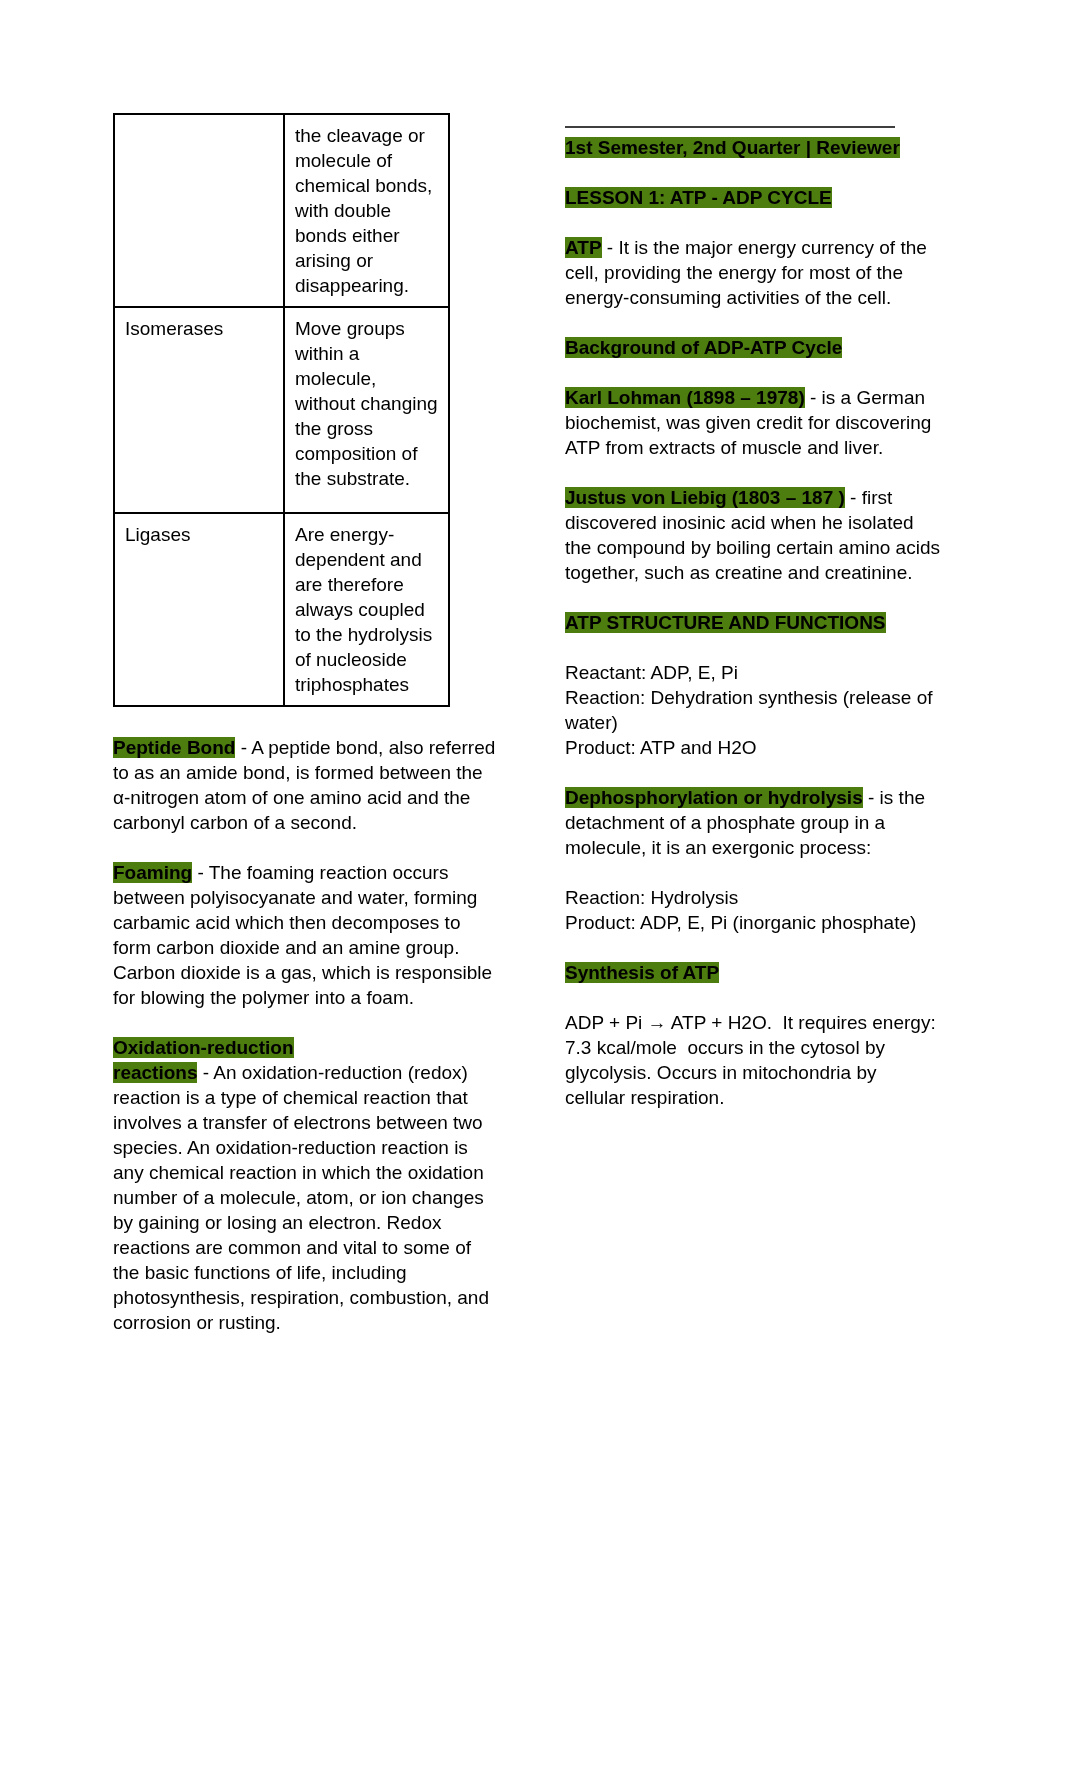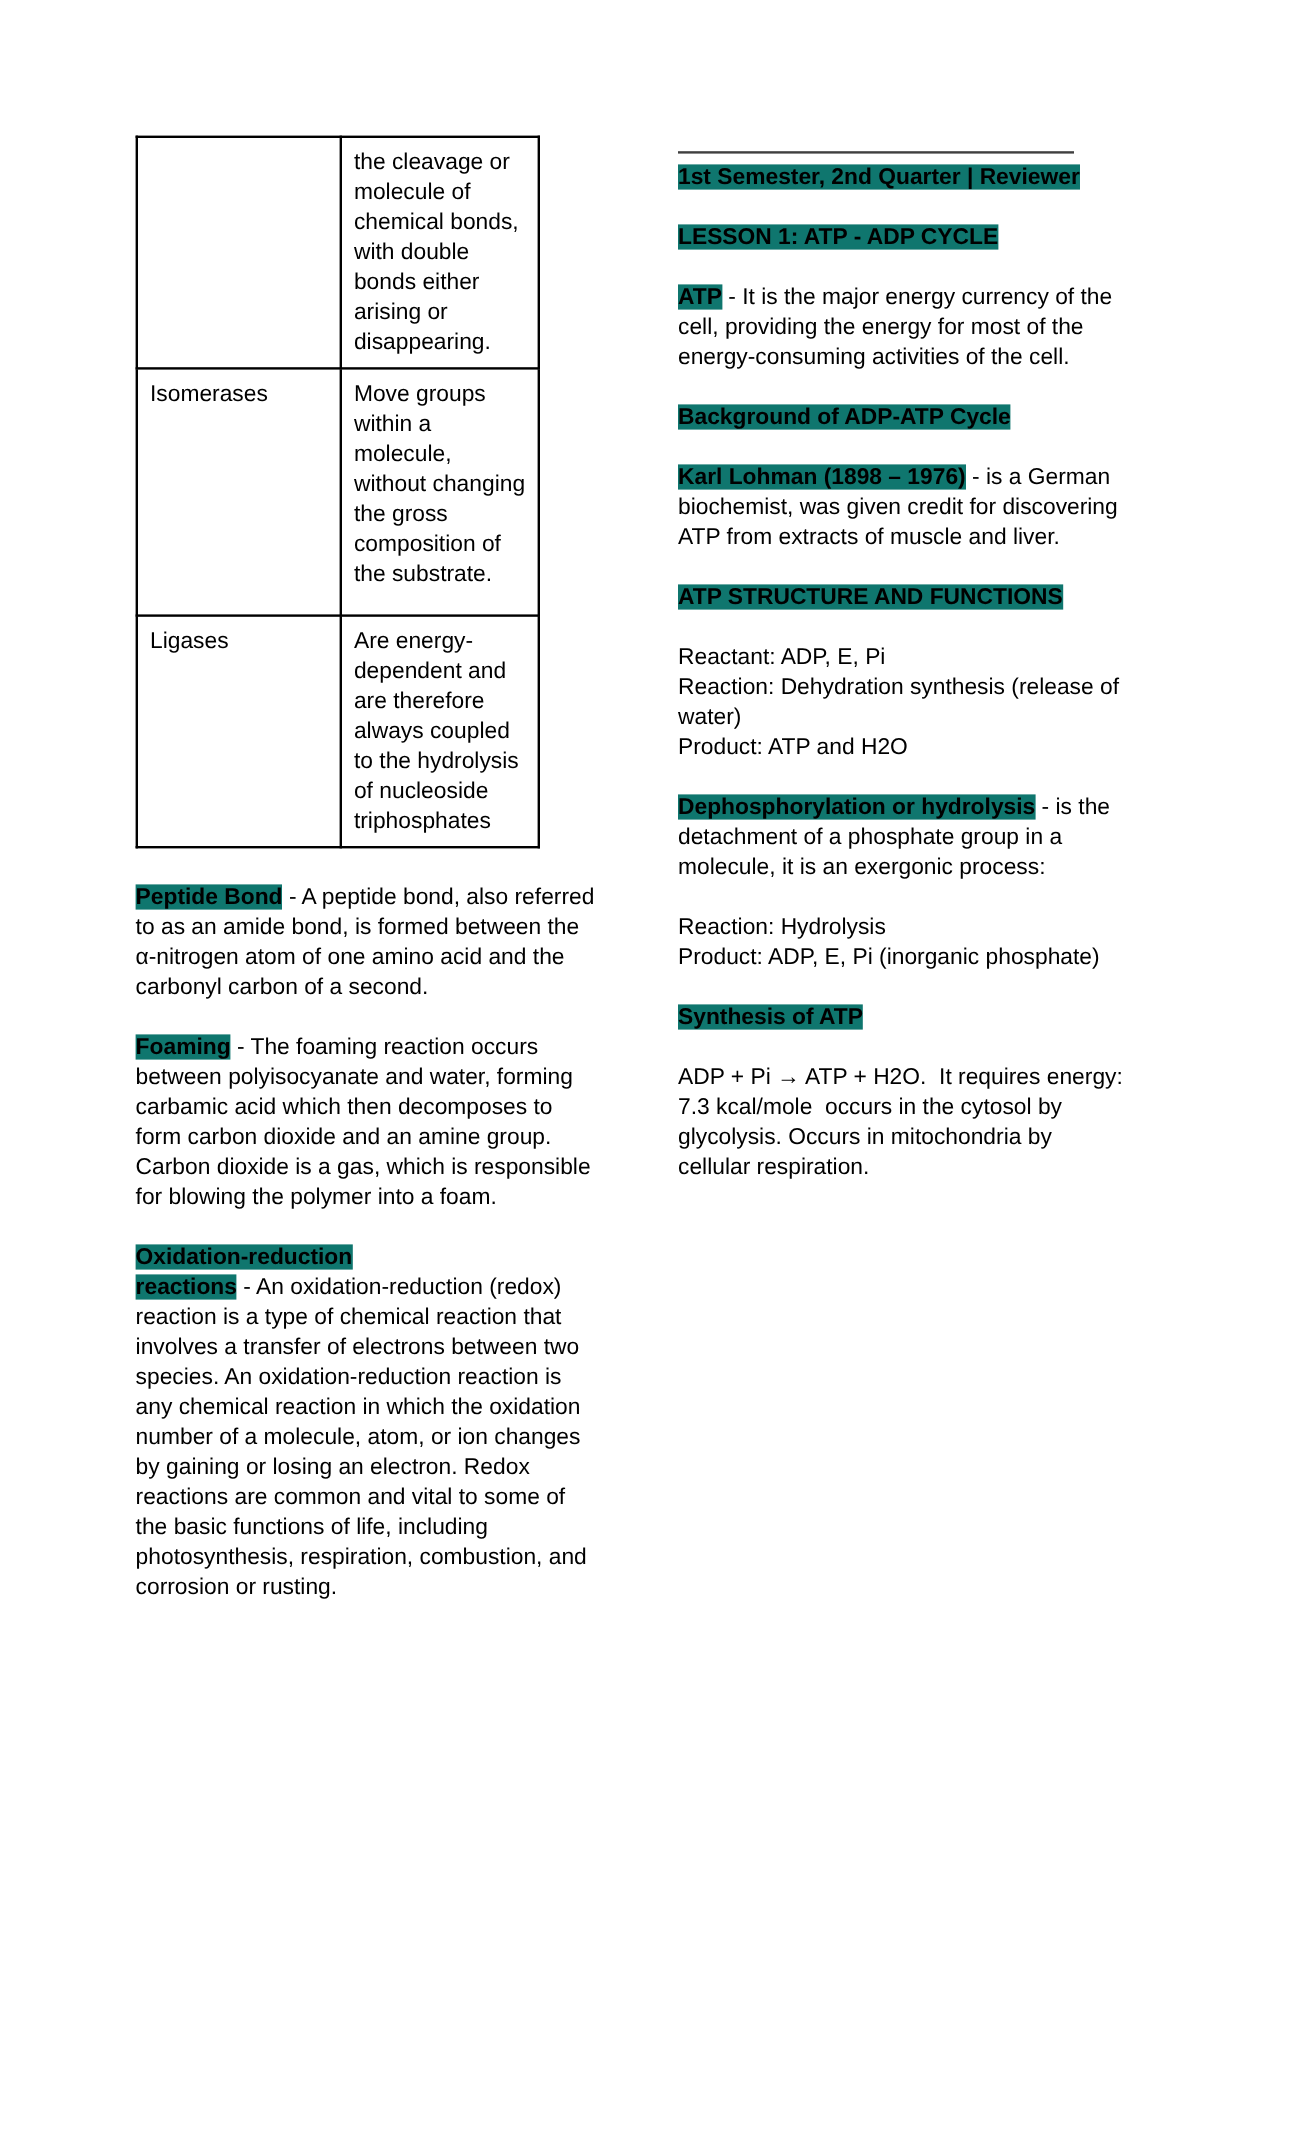--- a/index.html
+++ b/index.html
@@ -29,21 +29,21 @@
   .col-right {
     width: 375px;
     flex: 0 0 auto;
     padding-top: 13px;
   }
   .para {
     margin: 0 0 25px 0;
   }
   .lead {
     font-weight: bold;
-    background: #0f766e;
+    background: #4d7c0f;
     white-space: pre-line;
   }
   .rest {
     white-space: pre-wrap;
   }
   table.enzymes {
     border-collapse: collapse;
     width: 337px;
     margin-bottom: 28px;
   }
@@ -104,22 +104,23 @@
     <div class="topline"></div>
 
     <p class="para"><span class="lead">1st Semester, 2nd Quarter | Reviewer</span></p>
 
     <p class="para"><span class="lead">LESSON 1: ATP - ADP CYCLE</span></p>
 
     <p class="para"><span class="lead">ATP</span><span class="rest"> - It is the major energy currency of the cell, providing the energy for most of the energy-consuming activities of the cell.</span></p>
 
     <p class="para"><span class="lead">Background of ADP-ATP Cycle</span></p>
 
-    <p class="para"><span class="lead">Karl Lohman (1898 – 1976)</span><span class="rest"> - is a German biochemist, was given credit for discovering ATP from extracts of muscle and liver.</span></p>
+    <p class="para"><span class="lead">Karl Lohman (1898 – 1978)</span><span class="rest"> - is a German biochemist, was given credit for discovering ATP from extracts of muscle and liver.</span></p>
 
+    <p class="para"><span class="lead">Justus von Liebig (1803 – 187 )</span><span class="rest"> - first discovered inosinic acid when he isolated the compound by boiling certain amino acids together, such as creatine and creatinine.</span></p>
 
     <p class="para"><span class="lead">ATP STRUCTURE AND FUNCTIONS</span></p>
 
 
     <div class="para line-group">
       <div>Reactant: ADP, E, Pi</div>
       <div>Reaction: Dehydration synthesis (release of water)</div>
       <div>Product: ATP and H2O</div>
     </div>
 

